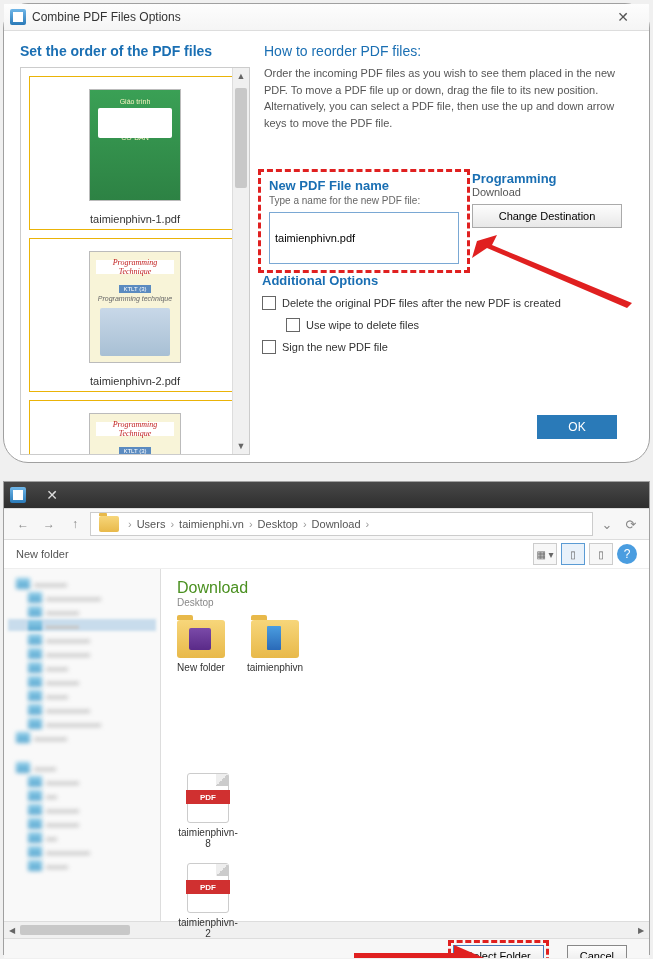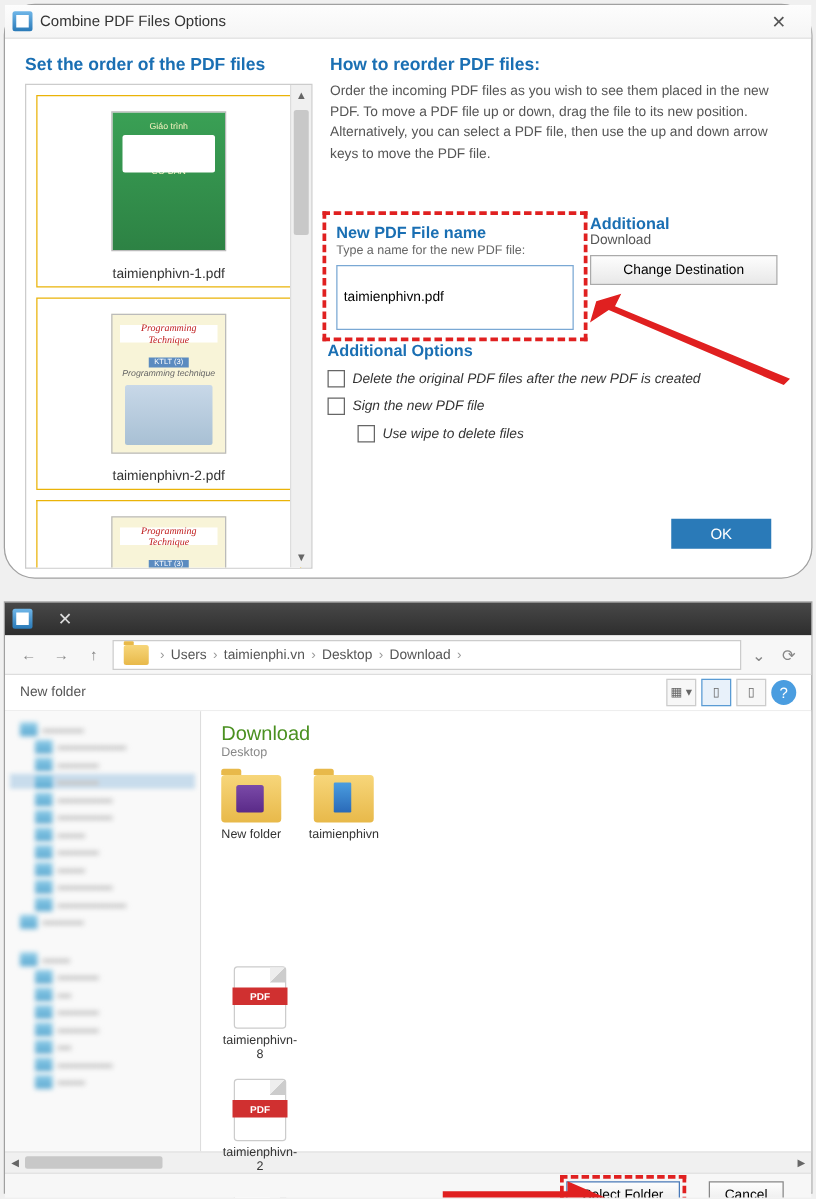--- a/index.html
+++ b/index.html
@@ -78,21 +78,21 @@
 
 .prog-cov { background:#f8f4d8; }
 .prog-banner { position:absolute; top:8px; left:6px; right:6px; height:14px; background:#fff; font-family:cursive; font-size:8px; color:#c02020; font-style:italic; display:flex; align-items:center; justify-content:center; }
 .prog-mid { position:absolute; top:28px; left:6px; right:6px; }
 .prog-tag { display:inline-block; background:#5b8bc0; color:#fff; font-size:6px; padding:1px 4px; margin-bottom:2px; }
 .prog-sub { font-size:7px; color:#666; font-style:italic; }
 .prog-img { position:absolute; bottom:6px; left:10px; width:70px; height:48px; background:linear-gradient(#c8d8e8,#a8c0d4); border-radius:2px; }
 
 .pdf-caption { font-size:11px; color:#333; padding-top:4px; }
 
-.instr-head { color:#1a6fb3; font-size:14px; font-weight:700; margin-bottom:6px; }
+.instr-head { color:#1a6fb3; font-size:14px; font-weight:400; margin-bottom:6px; }
 .instr-text { font-size:11px; color:#555; line-height:1.5; }
 
 .highlight-box {
   border:3px dashed #e02020;
   padding:6px 8px;
   position:absolute;
   left:8px; top:126px;
   width:190px;
 }
 .new-name-head { color:#1a6fb3; font-size:13px; font-weight:600; }
@@ -112,21 +112,21 @@
 }
 
 .red-arrow {
   position:absolute; pointer-events:none;
 }
 .arrow1 { left:222px; top:190px; width:160px; height:80px; }
 .arrow1 svg { width:100%; height:100%; }
 
 .add-opts { position:absolute; left:12px; top:230px; }
 .add-head { color:#1a6fb3; font-size:13px; font-weight:600; margin-bottom:8px; }
-.chk-row { display:flex; align-items:center; font-size:11px; color:#333; margin-bottom:8px;font-style:italic; }
+.chk-row { display:flex; align-items:center; font-size:11px; color:#333; margin-bottom:8px; }
 .chk-row.indent { margin-left:24px; }
 .chk { width:12px; height:12px; border:1px solid #666; margin-right:6px; background:#fff; }
 
 .ok-btn {
   position:absolute; right:16px; bottom:12px;
   width:80px; height:24px;
   background:#2a7ab8; color:#fff; border:none;
   font-size:12px;
 }
 
@@ -253,44 +253,44 @@
       <div class="instr-head">How to reorder PDF files:</div>
       <div class="instr-text">Order the incoming PDF files as you wish to see them placed in the new PDF. To move a PDF file up or down, drag the file to its new position. Alternatively, you can select a PDF file, then use the up and down arrow keys to move the PDF file.</div>
 
       <div class="highlight-box">
         <div class="new-name-head">New PDF File name</div>
         <div class="help-text">Type a name for the new PDF file:</div>
         <input class="name-input" value="taimienphivn.pdf" style="">
       </div>
 
       <div class="dest-block">
-        <div class="dest-head">Additional</div>
+        <div class="dest-head">Programming</div>
         <div class="dest-text">Download</div>
         <button class="dest-btn">Change Destination</button>
       </div>
 
       <div class="red-arrow arrow1">
         <svg viewBox="0 0 160 80">
             <polygon points="155,75 15,15 0,25 5,8 25,2 20,12 160,70" fill="#e02020"></polygon>
           </svg>
       </div>
 
       <div class="add-opts">
         <div class="add-head">Additional Options</div>
         <div class="chk-row">
           <div class="chk"></div>
           <span>Delete the original PDF files after the new PDF is created</span>
         </div>
+        <div class="chk-row indent">
+          <div class="chk"></div>
+          <span>Use wipe to delete files</span>
+        </div>
         <div class="chk-row">
           <div class="chk"></div>
           <span>Sign the new PDF file</span>
-        </div>
-        <div class="chk-row indent">
-          <div class="chk"></div>
-          <span>Use wipe to delete files</span>
         </div>
       </div>
 
       <button class="ok-btn">OK</button>
     </div>
   </div>
 </div>
 
 <div class="dialog dialog2">
   <div class="titlebar titlebar2">

